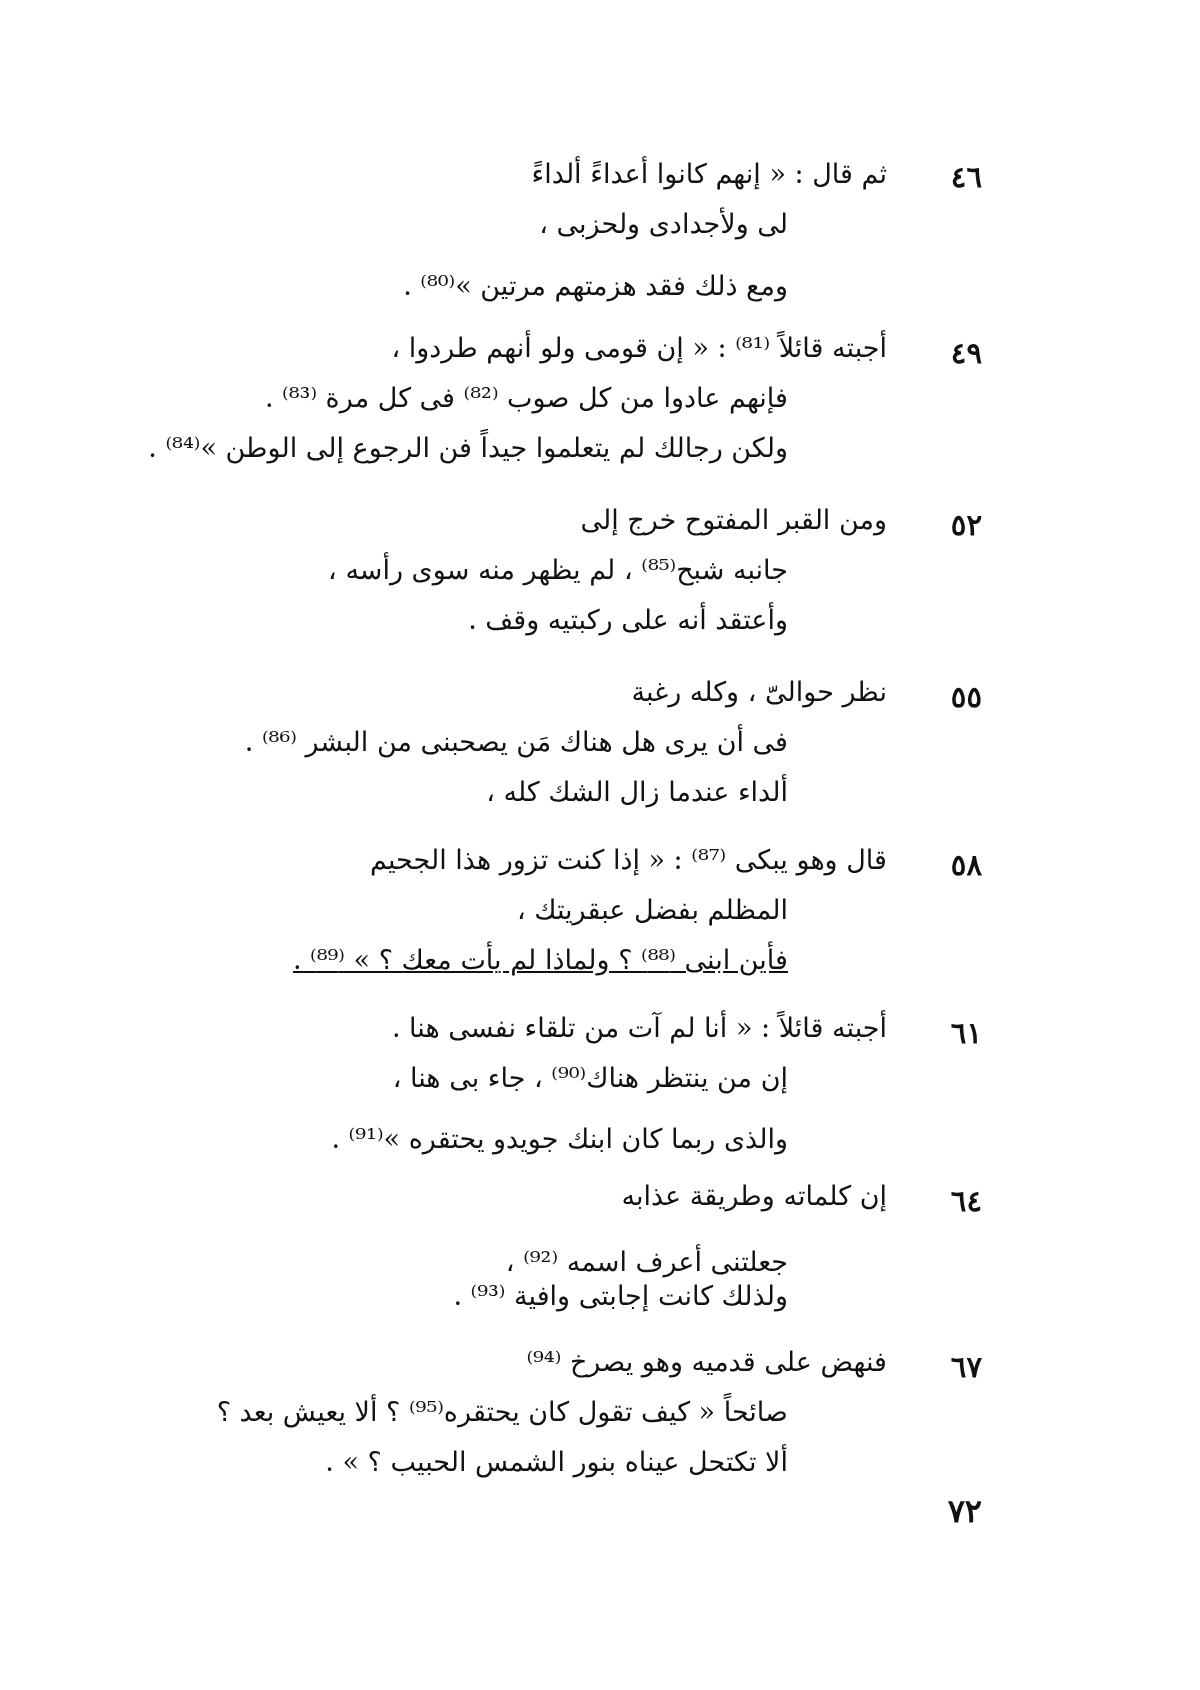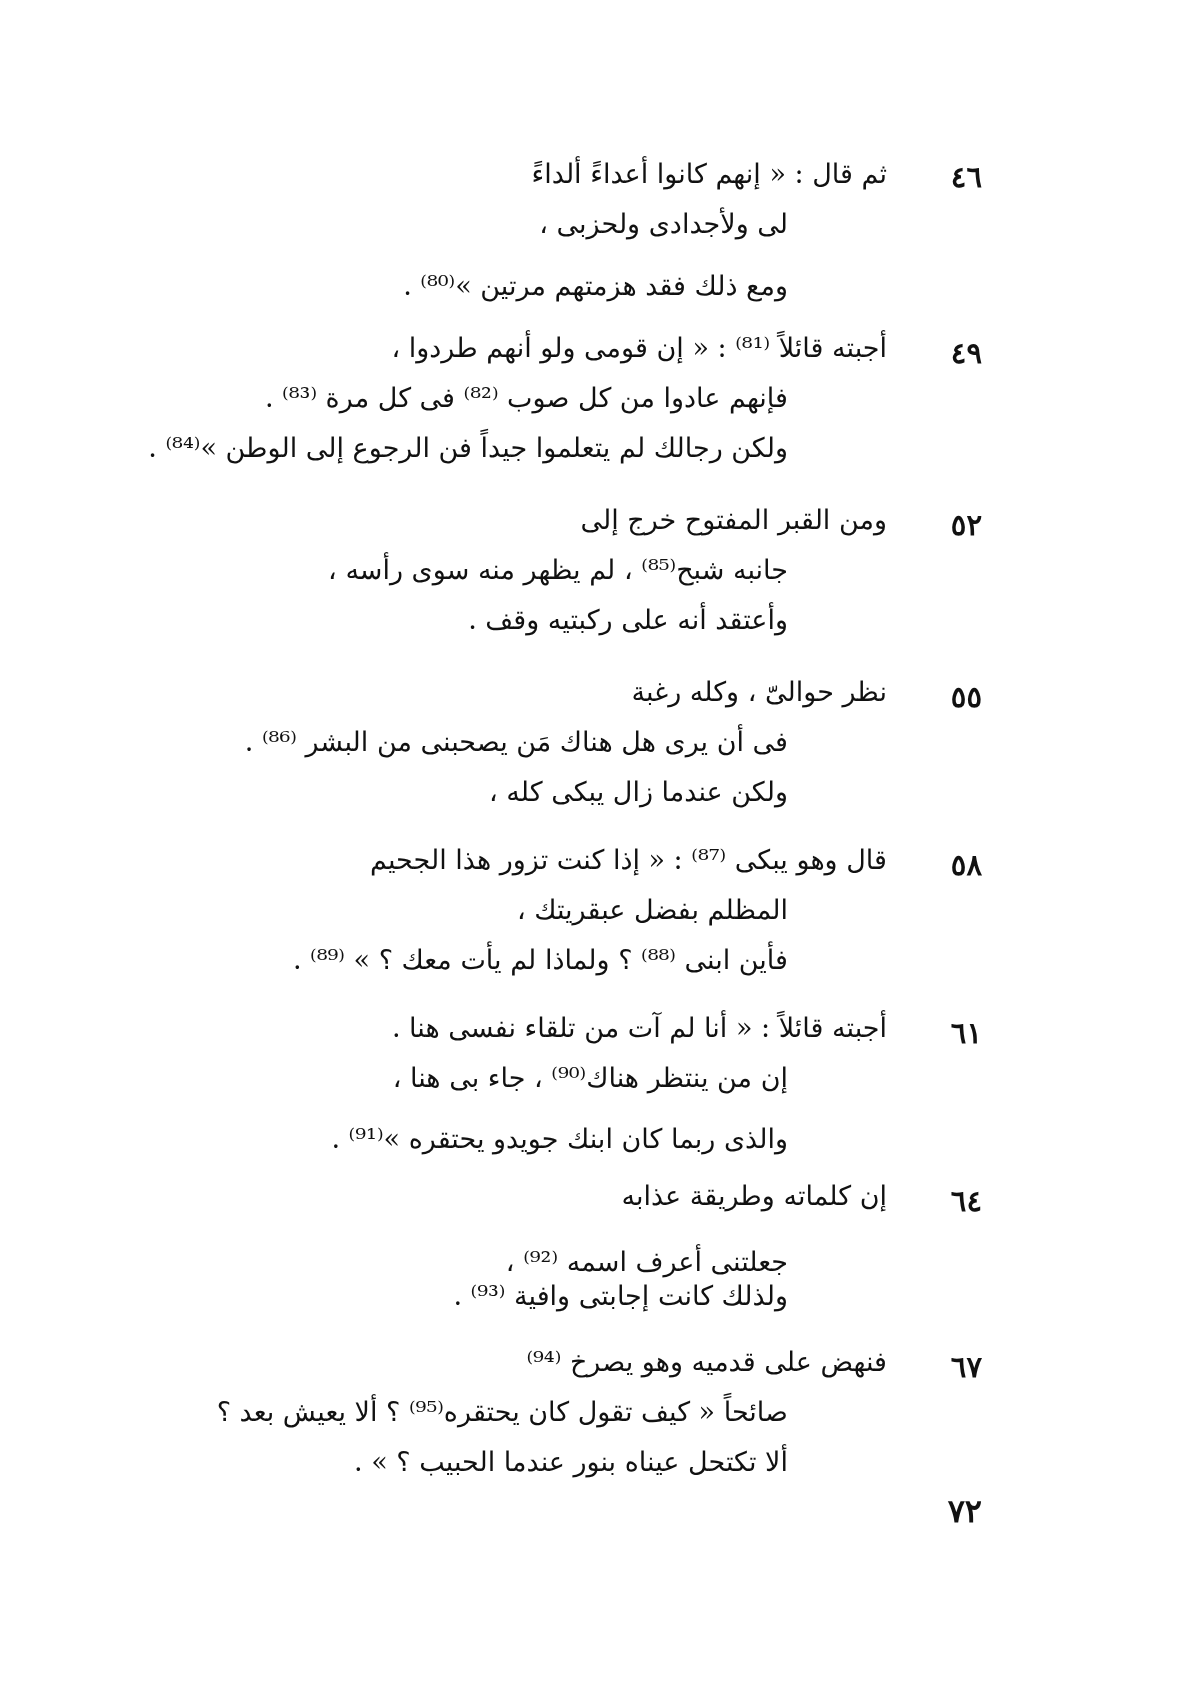--- a/index.html
+++ b/index.html
@@ -46,45 +46,45 @@
     <div class="verse-num" style="top:508px;">٥٢</div>
     <div class="line" style="right:313px; top:502px;">ومن القبر المفتوح خرج إلى</div>
     <div class="line" style="right:412px; top:552px;">جانبه شبح⁽⁸⁵⁾ ، لم يظهر منه سوى رأسه ،</div>
     <div class="line" style="right:412px; top:602px;">وأعتقد أنه على ركبتيه وقف .</div>
   </div>
 
   <div class="stanza" style="top:0;">
     <div class="verse-num" style="top:680px;">٥٥</div>
     <div class="line" style="right:313px; top:674px;">نظر حوالىّ ، وكله رغبة</div>
     <div class="line" style="right:412px; top:724px;">فى أن يرى هل هناك مَن يصحبنى من البشر ⁽⁸⁶⁾ .</div>
-    <div class="line" style="right:412px; top:774px;">ولكن عندما زال يبكى كله ،</div>
+    <div class="line" style="right:412px; top:774px;">ألداء عندما زال الشك كله ،</div>
   </div>
 
   <div class="stanza" style="top:0;">
     <div class="verse-num" style="top:848px;">٥٨</div>
     <div class="line" style="right:313px; top:842px;">قال وهو يبكى ⁽⁸⁷⁾ : « إذا كنت تزور هذا الجحيم</div>
     <div class="line" style="right:412px; top:892px;">المظلم بفضل عبقريتك ،</div>
-    <div class="line" style="right:412px; top:942px;">فأين ابنى ⁽⁸⁸⁾ ؟ ولماذا لم يأت معك ؟ » ⁽⁸⁹⁾ .</div>
+    <div class="line" style="right:412px; top:942px;text-decoration:underline;">فأين ابنى ⁽⁸⁸⁾ ؟ ولماذا لم يأت معك ؟ » ⁽⁸⁹⁾ .</div>
   </div>
 
   <div class="stanza" style="top:0;">
     <div class="verse-num" style="top:1016px;">٦١</div>
     <div class="line" style="right:313px; top:1010px;">أجبته قائلاً : « أنا لم آت من تلقاء نفسى هنا .</div>
     <div class="line" style="right:412px; top:1060px;">إن من ينتظر هناك⁽⁹⁰⁾ ، جاء بى هنا ،</div>
     <div class="line" style="right:412px; top:1110px;margin-top:11px;">والذى ربما كان ابنك جويدو يحتقره »⁽⁹¹⁾ .</div>
   </div>
 
   <div class="stanza" style="top:0;">
     <div class="verse-num" style="top:1184px;">٦٤</div>
     <div class="line" style="right:313px; top:1178px;">إن كلماته وطريقة عذابه</div>
     <div class="line" style="right:412px; top:1228px;margin-top:16px;">جعلتنى أعرف اسمه ⁽⁹²⁾ ،</div>
     <div class="line" style="right:412px; top:1278px;">ولذلك كانت إجابتى وافية ⁽⁹³⁾ .</div>
   </div>
 
   <div class="stanza" style="top:0;">
     <div class="verse-num" style="top:1350px;">٦٧</div>
     <div class="line" style="right:313px; top:1344px;">فنهض على قدميه وهو يصرخ ⁽⁹⁴⁾</div>
     <div class="line" style="right:412px; top:1394px;">صائحاً « كيف تقول كان يحتقره⁽⁹⁵⁾ ؟ ألا يعيش بعد ؟</div>
-    <div class="line" style="right:412px; top:1444px;">ألا تكتحل عيناه بنور عندما الحبيب ؟ » .</div>
+    <div class="line" style="right:412px; top:1444px;">ألا تكتحل عيناه بنور الشمس الحبيب ؟ » .</div>
   </div>
 
   <div class="page-number">٧٢</div>
 </div>
 
 </body></html>

